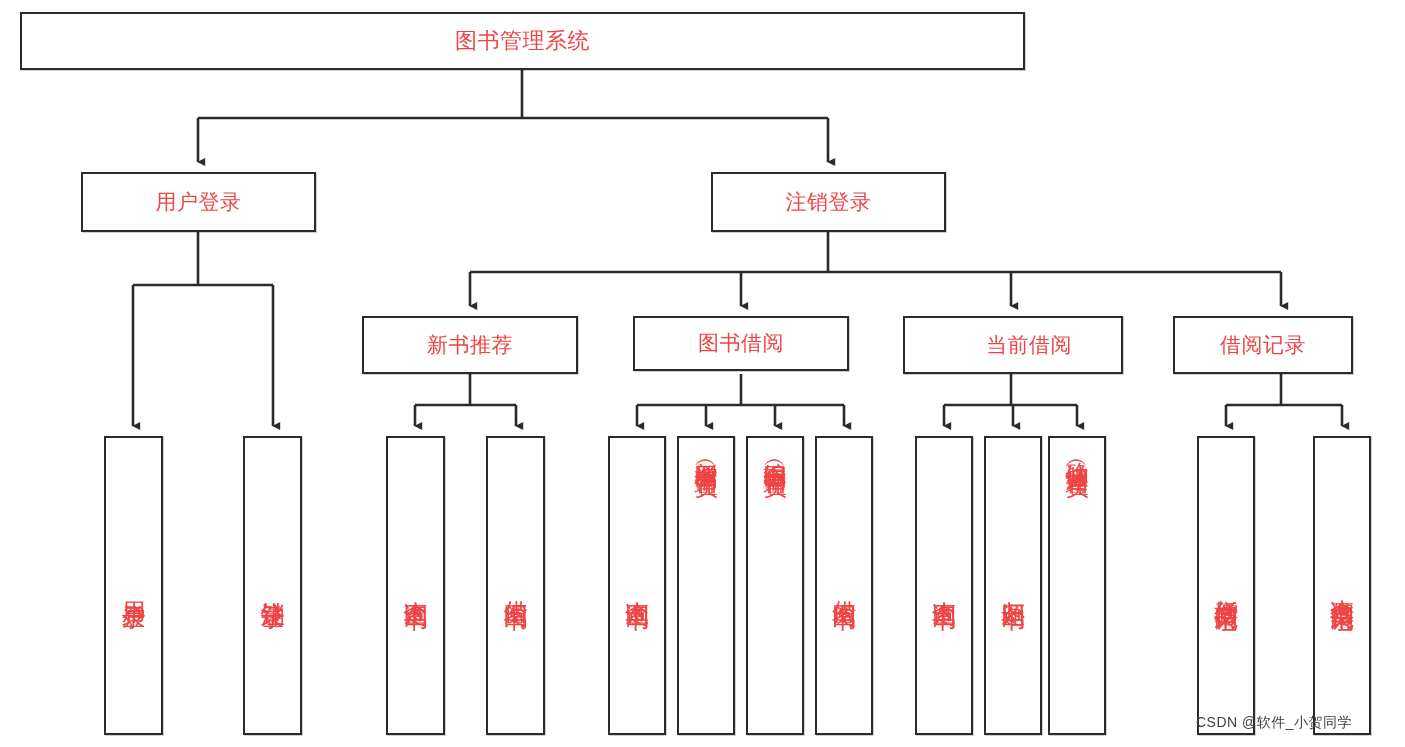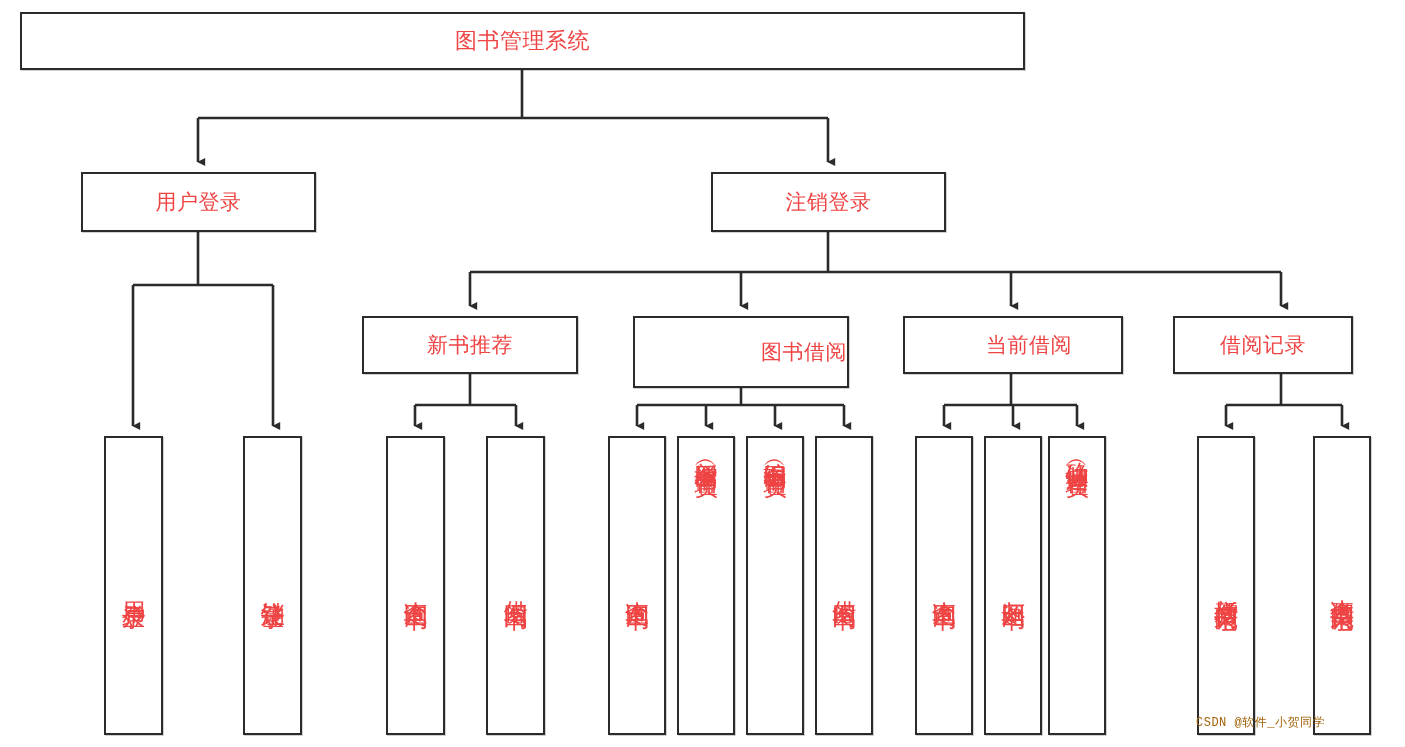--- a/index.html
+++ b/index.html
@@ -61,25 +61,25 @@
     font-size: 24px;
     line-height: 1.18;
     letter-spacing: 2px;
     height: auto;
     max-height: 284px;
   }
   .watermark {
     position: absolute;
     left: 1196px;
     top: 714px;
-    font-size: 12px;
-    color: #a16207;
+    font-size: 14px;
+    color: #404040;
     white-space: nowrap;
     letter-spacing: 0.5px;
-    font-family: Liberation Mono, monospace;
+    font-family: Liberation Sans, sans-serif;
   }
 </style>
 </head>
 <body>
 
 <div id="diagram-root">
 
   <svg class="connectors" viewBox="0 0 1405 747" xmlns="http://www.w3.org/2000/svg">
     <defs>
       <marker id="arrowhead" markerWidth="9" markerHeight="9" refX="4.2" refY="7.6" orient="auto" markerUnits="userSpaceOnUse">
@@ -140,21 +140,21 @@
   <div class="node horizontal" style="left: 81px; top: 172px; width: 235px; height: 60px;">
     <span class="node-label">用户登录</span>
   </div>
   <div class="node horizontal" style="left: 711px; top: 172px; width: 235px; height: 60px;">
     <span class="node-label">注销登录</span>
   </div>
 
   <div class="node horizontal" style="left: 362px; top: 316px; width: 216px; height: 58px;">
     <span class="node-label">新书推荐</span>
   </div>
-  <div class="node horizontal" style="left: 633px; top: 316px; width: 216px; height: 72px; justify-content: flex-end;">
+  <div class="node horizontal" style="left: 633px; top: 316px; width: 216px; height: 55px;">
     <span class="node-label">图书借阅</span>
   </div>
   <div class="node horizontal" style="left: 903px; top: 316px; width: 220px; height: 58px; padding-left: 32px;">
     <span class="node-label">当前借阅</span>
   </div>
   <div class="node horizontal" style="left: 1173px; top: 316px; width: 180px; height: 58px;">
     <span class="node-label">借阅记录</span>
   </div>
 
   <div class="node vertical" style="left: 104px; top: 436px; width: 59px; height: 299px; align-items: center; padding-top: 0px;">

